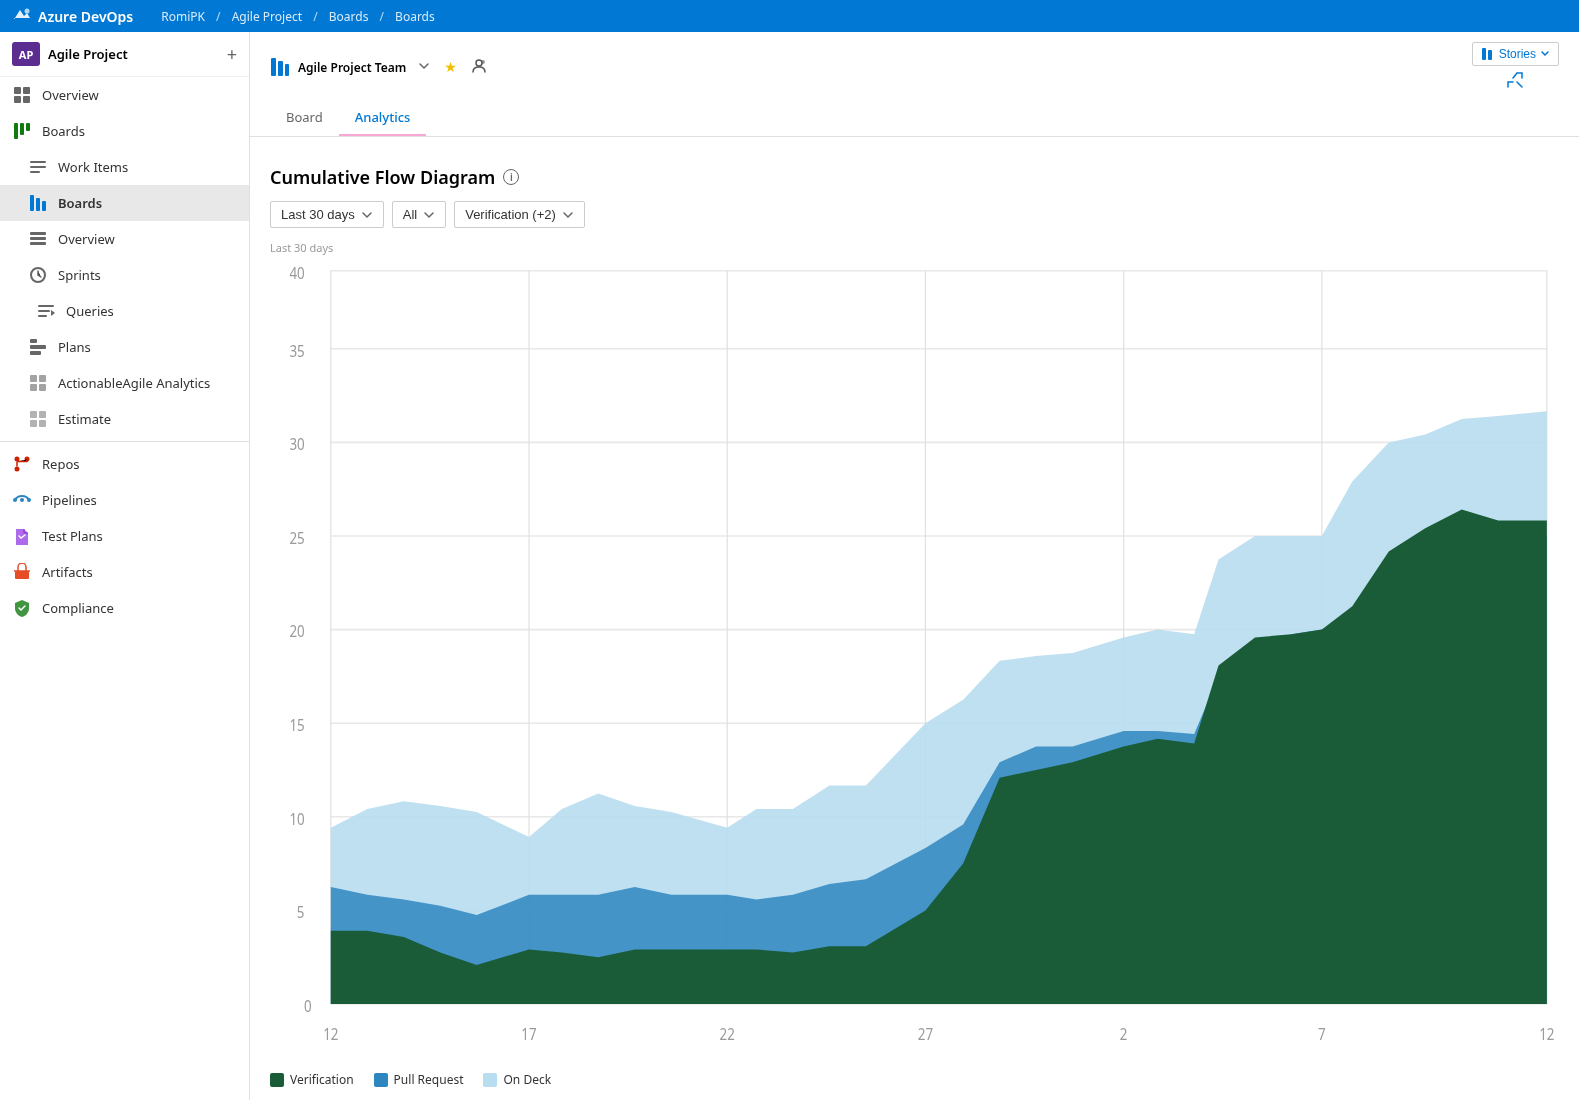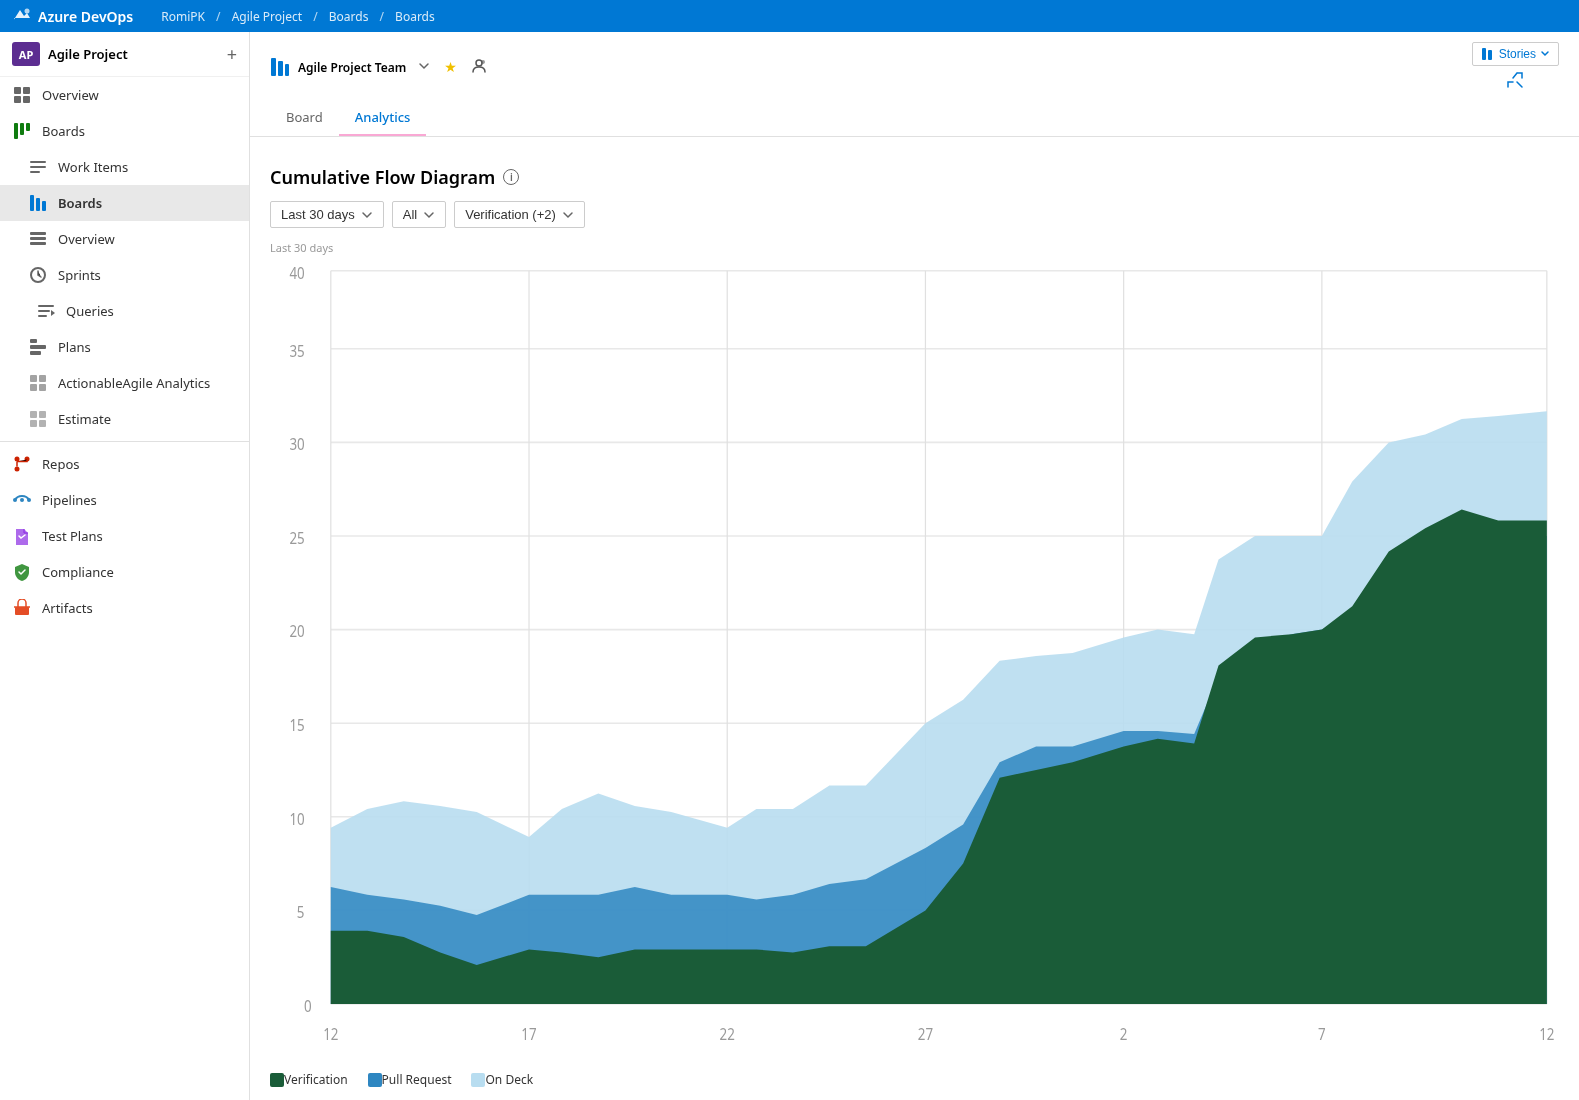--- a/index.html
+++ b/index.html
@@ -54,21 +54,21 @@
     .chart-label { font-size: 11px; color: #999; margin-bottom: 8px; }
     .chart-container { flex: 1; position: relative; border: none; min-height: 400px; }
     
     svg.chart { width: 100%; height: 100%; }
     
     .stories-btn { display: flex; align-items: center; gap: 4px; padding: 4px 8px; border: 1px solid #ccc; border-radius: 2px; background: #fff; cursor: pointer; font-size: 12px; color: #0078d4; }
     .expand-btn { background: none; border: none; cursor: pointer; color: #0078d4; font-size: 16px; }
     
     
     .chart-legend { display: flex; align-items: center; gap: 20px; padding: 8px 20px 12px; }
-    .legend-item { display: flex; align-items: center; font-size: 12px; color: #333; }
+    .legend-item { display: flex; align-items: center; gap: 6px; font-size: 12px; color: #333; }
     .legend-color { width: 14px; height: 14px; border-radius: 2px; }
     
     
     .y-axis-label { font-size: 11px; fill: #999; }
     .chart-grid-line { stroke: #e8e8e8; stroke-width: 1; }
     
     
     .sidebar-separator { height: 1px; background: #e0e0e0; margin: 4px 0; }
   </style>
 </head>
@@ -246,35 +246,35 @@
             <path d="M11 2v4h4" fill="none" stroke="#8a2be2" stroke-width="1"></path>
             <path d="M6 9l2 2 4-3" stroke="white" stroke-width="1.5" fill="none" stroke-linecap="round"></path>
           </svg>
       </div>
       <span>Test Plans</span>
     </div>
 
     <div class="sidebar-item">
       <div class="sidebar-item-icon">
         <svg width="18" height="18" viewBox="0 0 18 18">
+            <rect x="2" y="8" width="14" height="8" rx="1" fill="#e44d26"></rect>
+            <path d="M1 8h16M5 8V4a4 4 0 018 0v4" stroke="#e44d26" stroke-width="1.5" fill="none"></path>
+          </svg>
+      </div>
+      <span>Artifacts</span>
+    </div>
+
+    <div class="sidebar-item">
+      <div class="sidebar-item-icon">
+        <svg width="18" height="18" viewBox="0 0 18 18">
             <path d="M9 1L2 4v5c0 4.5 3 8 7 9 4-1 7-4.5 7-9V4z" fill="#107c10" opacity="0.8"></path>
             <path d="M6 9l2 2 4-4" stroke="white" stroke-width="1.5" fill="none" stroke-linecap="round" stroke-linejoin="round"></path>
           </svg>
       </div>
       <span>Compliance</span>
-    </div>
-
-    <div class="sidebar-item">
-      <div class="sidebar-item-icon">
-        <svg width="18" height="18" viewBox="0 0 18 18">
-            <rect x="2" y="8" width="14" height="8" rx="1" fill="#e44d26"></rect>
-            <path d="M1 8h16M5 8V4a4 4 0 018 0v4" stroke="#e44d26" stroke-width="1.5" fill="none"></path>
-          </svg>
-      </div>
-      <span>Artifacts</span>
     </div>
   </div>
 
   <div class="content">
 
     <div class="content-header">
       <div class="content-title-row">
         <div class="board-icon">
           <svg width="20" height="20" viewBox="0 0 20 20">
               <rect x="1" y="1" width="5" height="18" rx="1" fill="#0078d4"></rect>

